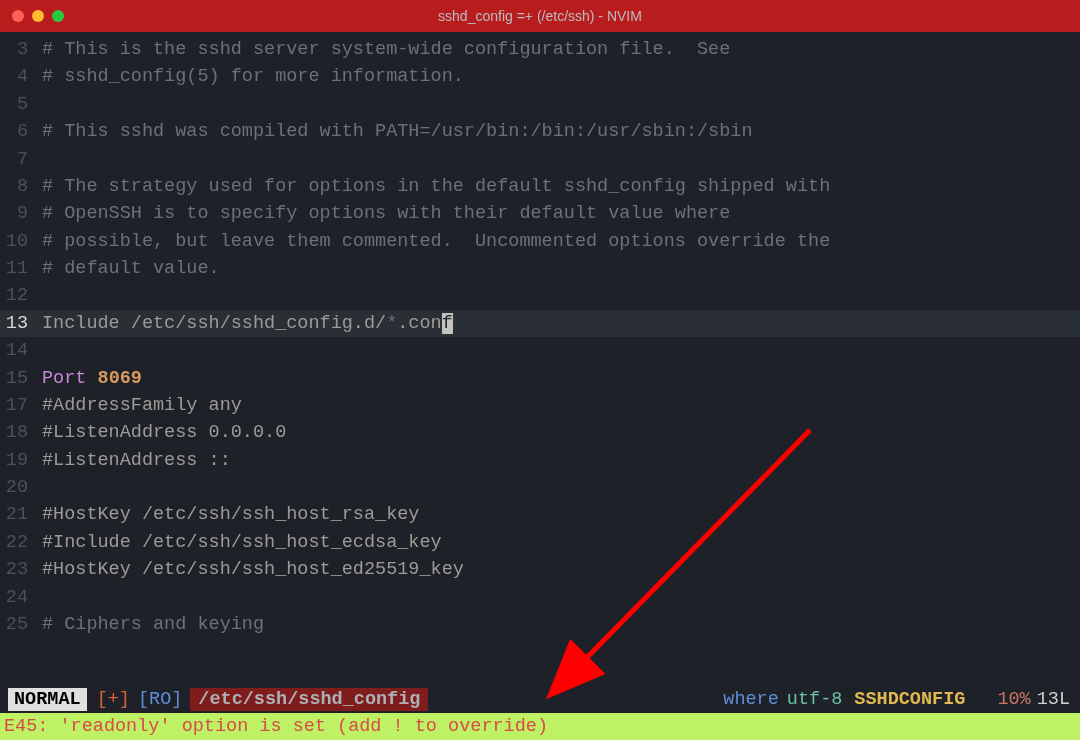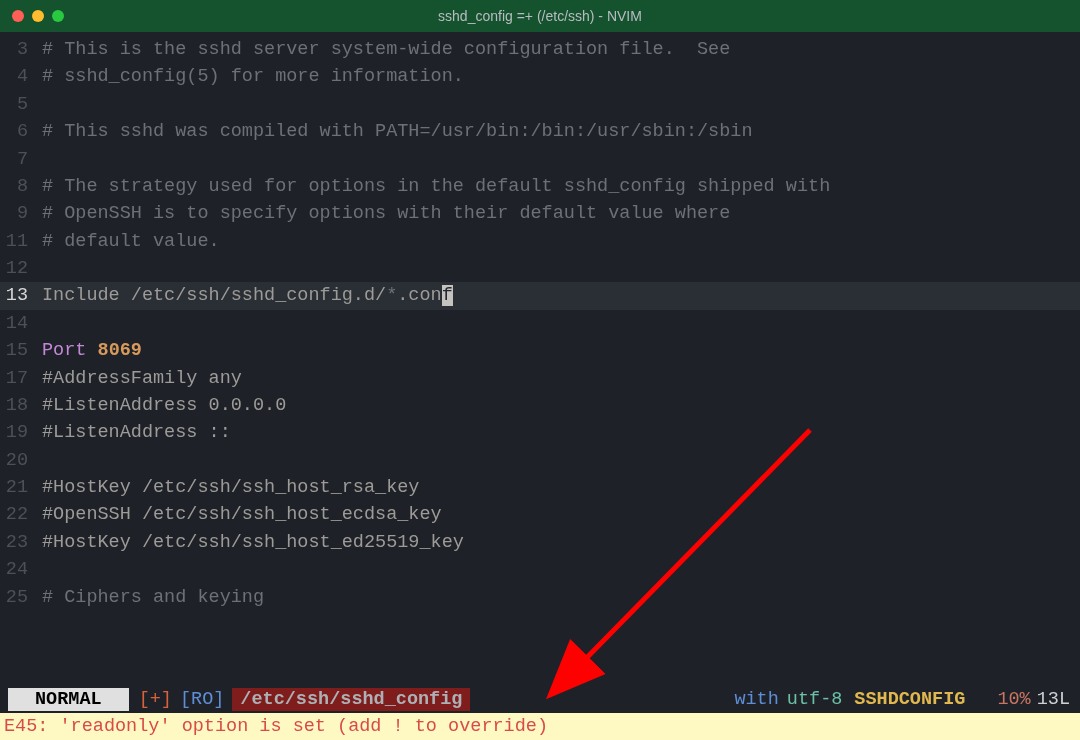--- a/index.html
+++ b/index.html
@@ -12,21 +12,21 @@
       font-family: 'Menlo', 'Monaco', 'Courier New', monospace;
       font-size: 18.5px;
       width: 1080px;
       height: 740px;
       overflow: hidden;
       position: relative;
       color: #9aa0a6;
     }
     
     .titlebar {
-      background: #14532d;
+      background: #b91c1c;
       height: 32px;
       display: flex;
       align-items: center;
       padding: 0 12px;
       position: relative;
     }
     
     .traffic-lights {
       display: flex;
       gap: 8px;
@@ -101,40 +101,40 @@
       background: #1e2228;
       display: flex;
       align-items: center;
       font-size: 18.5px;
       padding-left: 8px;
     }
     
     .mode-badge {
       background: #e0e0e0;
       color: #000;
-      padding: 1px 27px;
+      padding: 1px 6px;
       font-weight: bold;
     }
     
     .sl-modified { color: #d8623a; margin-left: 10px; }
     .sl-ro { color: #5e8ed6; margin-left: 8px; }
     .sl-path { background: #7f1d1d; color: #adb1b6; padding: 1px 8px; margin-left: 8px; font-weight: bold;}
     .sl-unix { color: #5e8ed6; margin-left: auto; }
     .sl-utf8 { color: #6bc0a5; margin-left: 8px; }
     .sl-filetype { color: #e1b84d; margin-left: 12px; font-weight: bold; }
     .sl-percent { color: #c97561; margin-left: 32px; }
     .sl-lines { color: #cfd2d5; margin-left: 6px; margin-right: 10px; }
     
     .cmdline {
       position: absolute;
       bottom: 0;
       left: 0;
       right: 0;
       height: 27px;
-      background: #fef9c3;
+      background: #bef264;
       color: #d94a4a;
       display: flex;
       align-items: center;
       padding-left: 4px;
       font-size: 18.5px;
     }
     
     .arrow-svg {
       position: absolute;
       top: 420px;
@@ -155,42 +155,43 @@
 </div>
 
 <div class="editor" id="editor">
     <div class="line"><span class="linenum">3</span><span class="content"><span class="comment"># This is the sshd server system-wide configuration file.  See</span></span></div>
     <div class="line"><span class="linenum">4</span><span class="content"><span class="comment"># sshd_config(5) for more information.</span></span></div>
     <div class="line"><span class="linenum">5</span><span class="content"></span></div>
     <div class="line"><span class="linenum">6</span><span class="content"><span class="comment"># This sshd was compiled with PATH=/usr/bin:/bin:/usr/sbin:/sbin</span></span></div>
     <div class="line"><span class="linenum">7</span><span class="content"></span></div>
     <div class="line"><span class="linenum">8</span><span class="content"><span class="comment"># The strategy used for options in the default sshd_config shipped with</span></span></div>
     <div class="line"><span class="linenum">9</span><span class="content"><span class="comment"># OpenSSH is to specify options with their default value where</span></span></div>
+    <div class="line"><span class="linenum">10</span><span class="content"><span class="comment"># possible, but leave them commented.  Uncommented options override the</span></span></div>
     <div class="line"><span class="linenum">11</span><span class="content"><span class="comment"># default value.</span></span></div>
     <div class="line"><span class="linenum">12</span><span class="content"></span></div>
     <div class="line current"><span class="linenum">13</span><span class="content"><span>Include /etc/ssh/sshd_config.d/</span><span class="glob">*</span><span>.con</span><span class="cursor-block">f</span></span></div>
     <div class="line"><span class="linenum">14</span><span class="content"></span></div>
     <div class="line"><span class="linenum">15</span><span class="content"><span class="keyword">Port</span><span class="number"> 8069</span></span></div>
     <div class="line"><span class="linenum">17</span><span class="content">#AddressFamily any</span></div>
     <div class="line"><span class="linenum">18</span><span class="content">#ListenAddress 0.0.0.0</span></div>
     <div class="line"><span class="linenum">19</span><span class="content">#ListenAddress ::</span></div>
     <div class="line"><span class="linenum">20</span><span class="content"></span></div>
     <div class="line"><span class="linenum">21</span><span class="content">#HostKey /etc/ssh/ssh_host_rsa_key</span></div>
-    <div class="line"><span class="linenum">22</span><span class="content">#OpenSSH /etc/ssh/ssh_host_ecdsa_key</span></div>
+    <div class="line"><span class="linenum">22</span><span class="content">#Include /etc/ssh/ssh_host_ecdsa_key</span></div>
     <div class="line"><span class="linenum">23</span><span class="content">#HostKey /etc/ssh/ssh_host_ed25519_key</span></div>
     <div class="line"><span class="linenum">24</span><span class="content"></span></div>
     <div class="line"><span class="linenum">25</span><span class="content"><span class="comment"># Ciphers and keying</span></span></div>
   </div>
 
 <div class="statusline">
   <span class="mode-badge">NORMAL</span>
   <span class="sl-modified">[+]</span>
   <span class="sl-ro">[RO]</span>
   <span class="sl-path">/etc/ssh/sshd_config</span>
-  <span class="sl-unix">with</span>
+  <span class="sl-unix">where</span>
   <span class="sl-utf8">utf-8</span>
   <span class="sl-filetype">SSHDCONFIG</span>
   <span class="sl-percent">10%</span>
   <span class="sl-lines">13L</span>
 </div>
 
 <div class="cmdline">
   <span>E45: 'readonly' option is set (add ! to override)</span>
 </div>
 

